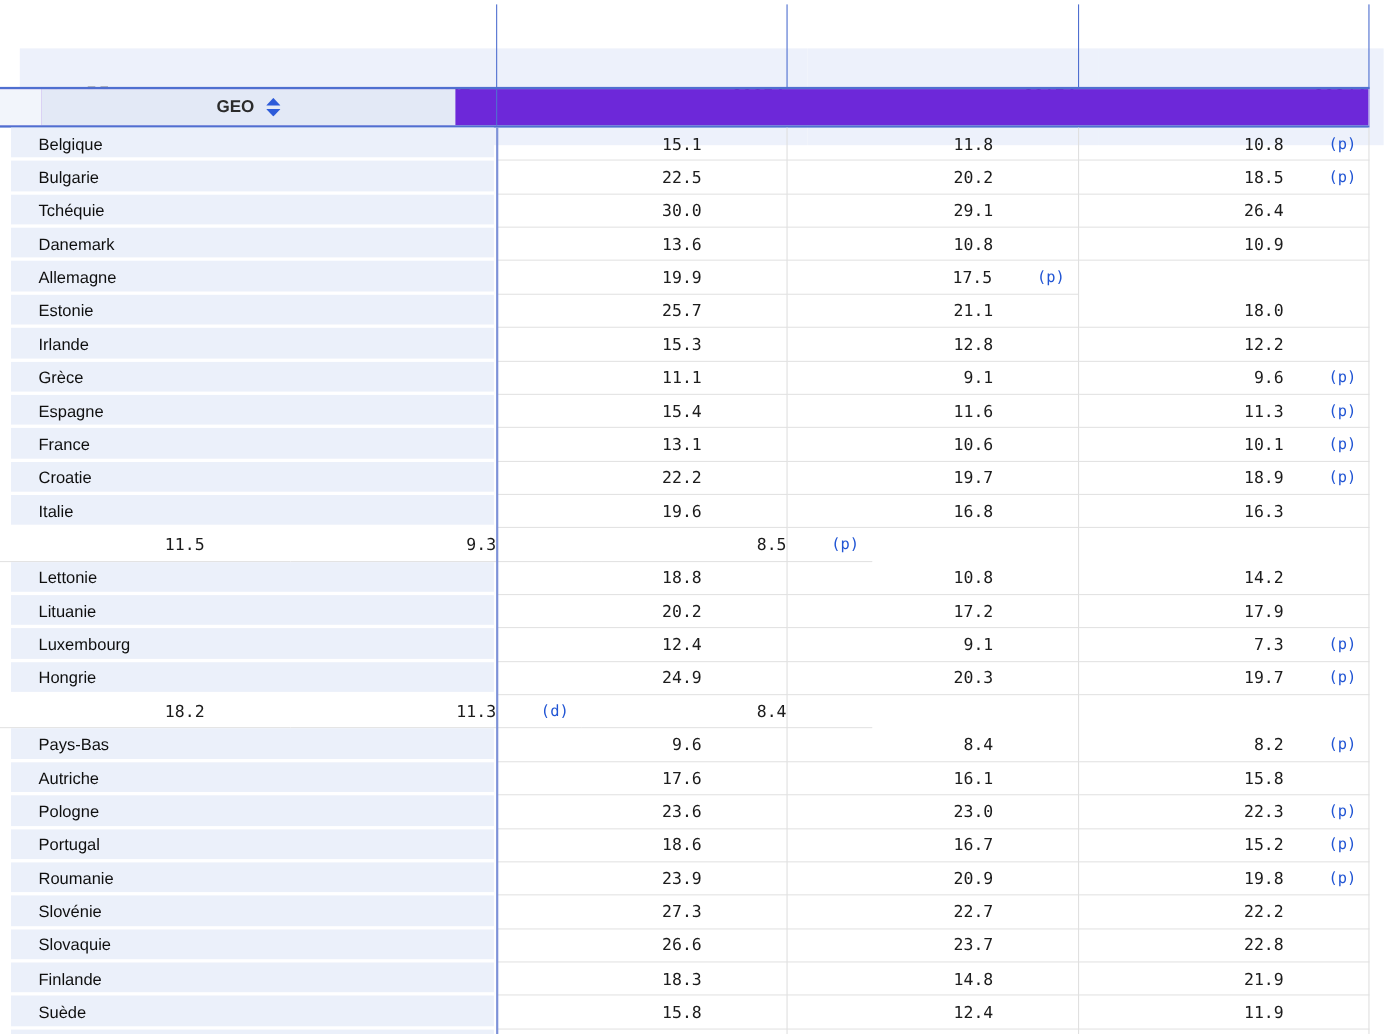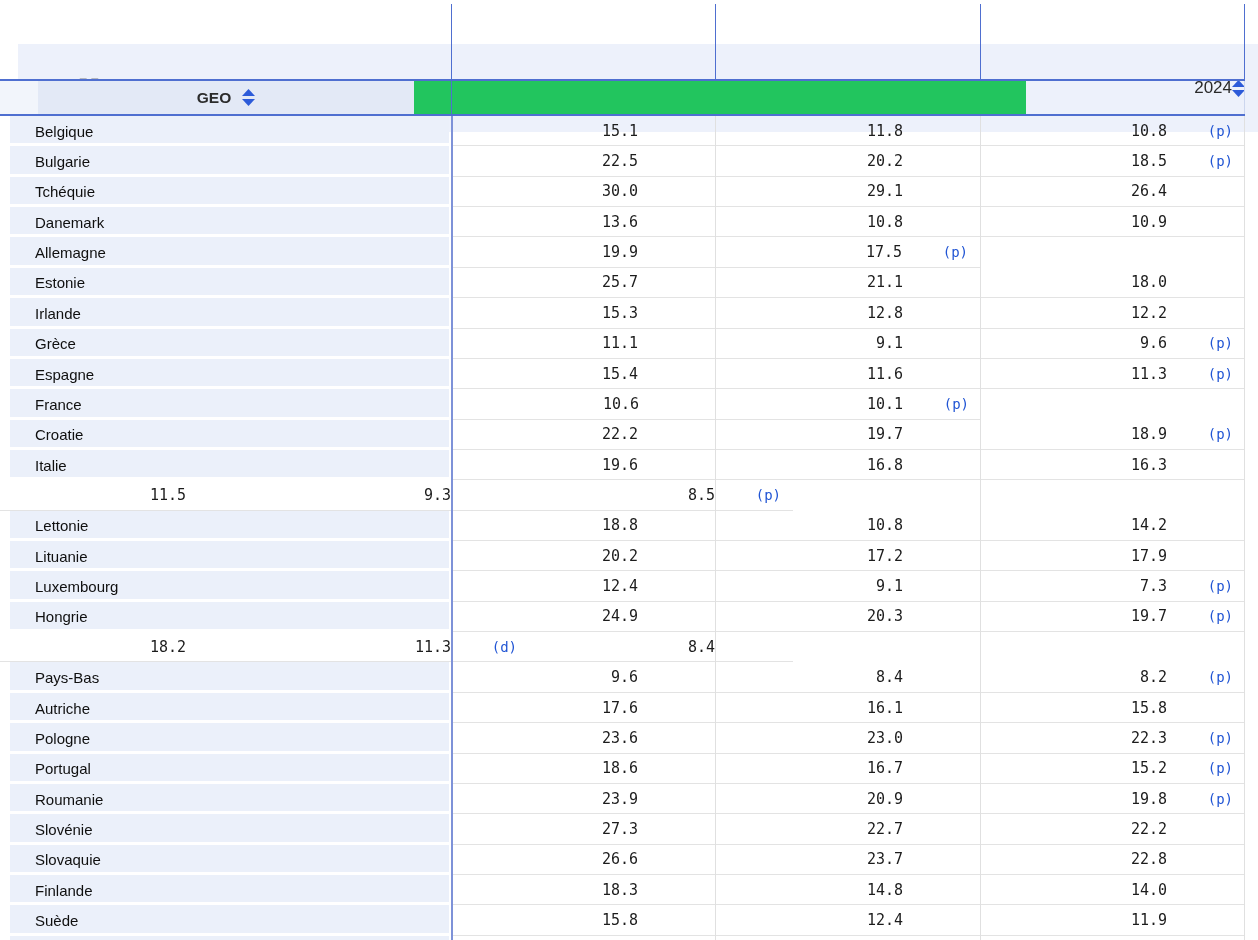--- a/index.html
+++ b/index.html
@@ -20,21 +20,21 @@
   
   .hdr1{position:absolute;left:18px;top:4px;width:1245px;height:88px;display:flex;margin-top:40px;}
   .hcell{background:var(--header-bg);display:flex;align-items:center;box-sizing:border-box;}
   .hcell.time{width:452px;justify-content:space-between;padding:0 42px 0 14px;}
   .icon-group{display:flex;align-items:center;gap:9px;}
   .icon-btn{width:32px;height:32px;display:flex;align-items:center;justify-content:center;cursor:pointer;}
   .time-label{font-weight:bold;font-size:15.5px;color:#1a1a1a;letter-spacing:.2px;}
   .hcell.year{justify-content:flex-end;padding-right:18px;font-size:17px;color:#2a2a2a;cursor:pointer;}
   .w1{width:264px}.w2{width:265px}.w3{width:264px}
   
-  .hdr2{position:absolute;left:0;top:81px;width:1026px;height:33px;background:#22c55e;}
+  .hdr2{position:absolute;left:0;top:81px;width:1245px;height:33px;background:#6d28d9;}
   .geo-strip{position:absolute;left:0;top:0;width:38px;height:33px;background:#f2f5fb;}
   .geo-btn{
     position:absolute;left:38px;top:0;width:376px;height:33px;background:var(--geo-button-bg);
     display:flex;align-items:center;justify-content:center;gap:11px;cursor:pointer;
     font-weight:bold;font-size:15.5px;color:#2b2b2b;
   }
   
   .hline{position:absolute;left:0;width:1245px;height:2px;background:var(--accent-blue);}
   .hline.r1{top:79px;} .hline.r2{top:114px;}
   
@@ -294,20 +294,24 @@
     <div class="cval w3">
       <span class="val">11.3</span>
           <span class="flag">(p)</span>
     </div>
   </div>
 
   <div class="brow">
     <div class="cgeo">
       <span class="geo-name">France</span>
     </div>
+    <div class="cval w1">
+      <span class="val">13.1</span>
+          <span class="flag"></span>
+    </div>
     <div class="cval w2">
       <span class="val">10.6</span>
           <span class="flag"></span>
     </div>
     <div class="cval w3">
       <span class="val">10.1</span>
           <span class="flag">(p)</span>
     </div>
   </div>
 
@@ -581,21 +585,21 @@
     </div>
     <div class="cval w1">
       <span class="val">18.3</span>
           <span class="flag"></span>
     </div>
     <div class="cval w2">
       <span class="val">14.8</span>
           <span class="flag"></span>
     </div>
     <div class="cval w3">
-      <span class="val">14.0</span>
+      <span class="val">21.9</span>
           <span class="flag"></span>
     </div>
   </div>
 
   <div class="brow">
     <div class="cgeo">
       <span class="geo-name">Suède</span>
     </div>
     <div class="cval w1">
       <span class="val">15.8</span>

